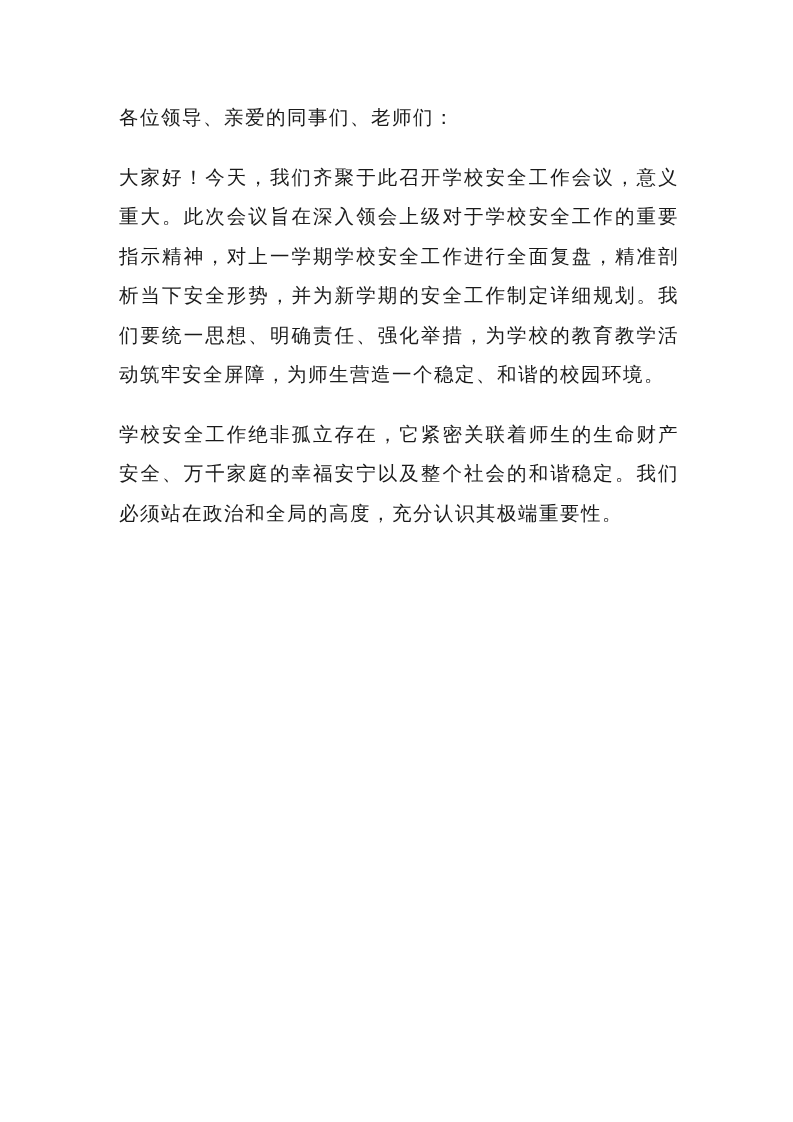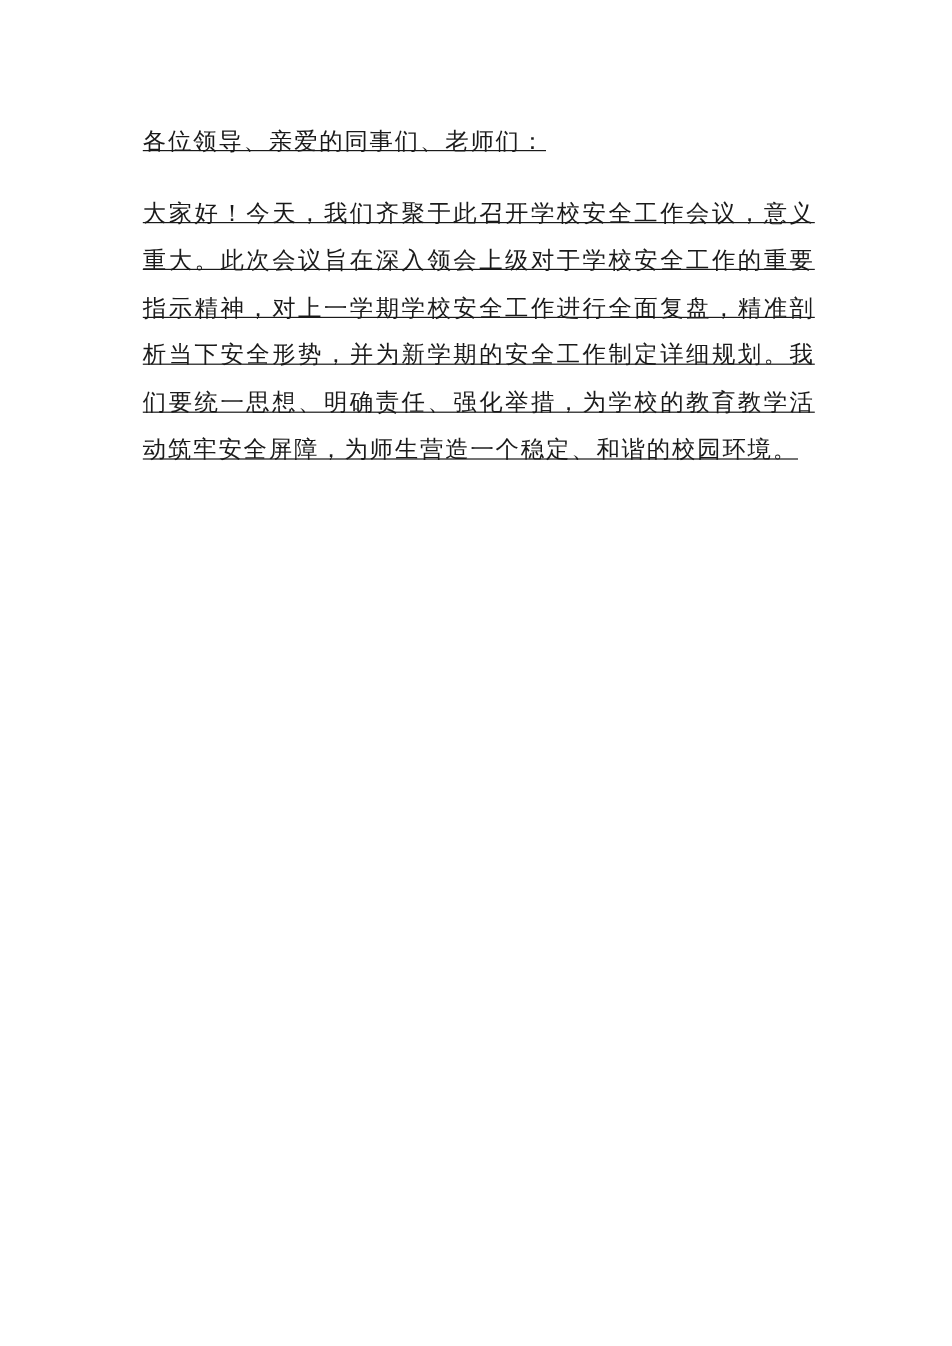--- a/index.html
+++ b/index.html
@@ -21,22 +21,22 @@
       font-family: "DejaVu Serif", "Liberation Serif", serif;
       font-size: 19.5px;
       line-height: 39.5px;
       color: #1a1a1a;
       letter-spacing: 1.5px;
     }
     .para {
       margin: 0 0 20px 0;
       text-align: justify;
       word-break: break-all;
-      text-decoration: underline;
     }
   </style>
 </head>
 <body>
 
 <div class="page">
   <p class="para">各位领导、亲爱的同事们、老师们：</p>
   <p class="para">大家好！今天，我们齐聚于此召开学校安全工作会议，意义重大。此次会议旨在深入领会上级对于学校安全工作的重要指示精神，对上一学期学校安全工作进行全面复盘，精准剖析当下安全形势，并为新学期的安全工作制定详细规划。我们要统一思想、明确责任、强化举措，为学校的教育教学活动筑牢安全屏障，为师生营造一个稳定、和谐的校园环境。</p>
+  <p class="para">学校安全工作绝非孤立存在，它紧密关联着师生的生命财产安全、万千家庭的幸福安宁以及整个社会的和谐稳定。我们必须站在政治和全局的高度，充分认识其极端重要性。</p>
 </div>
 
 </body></html>

